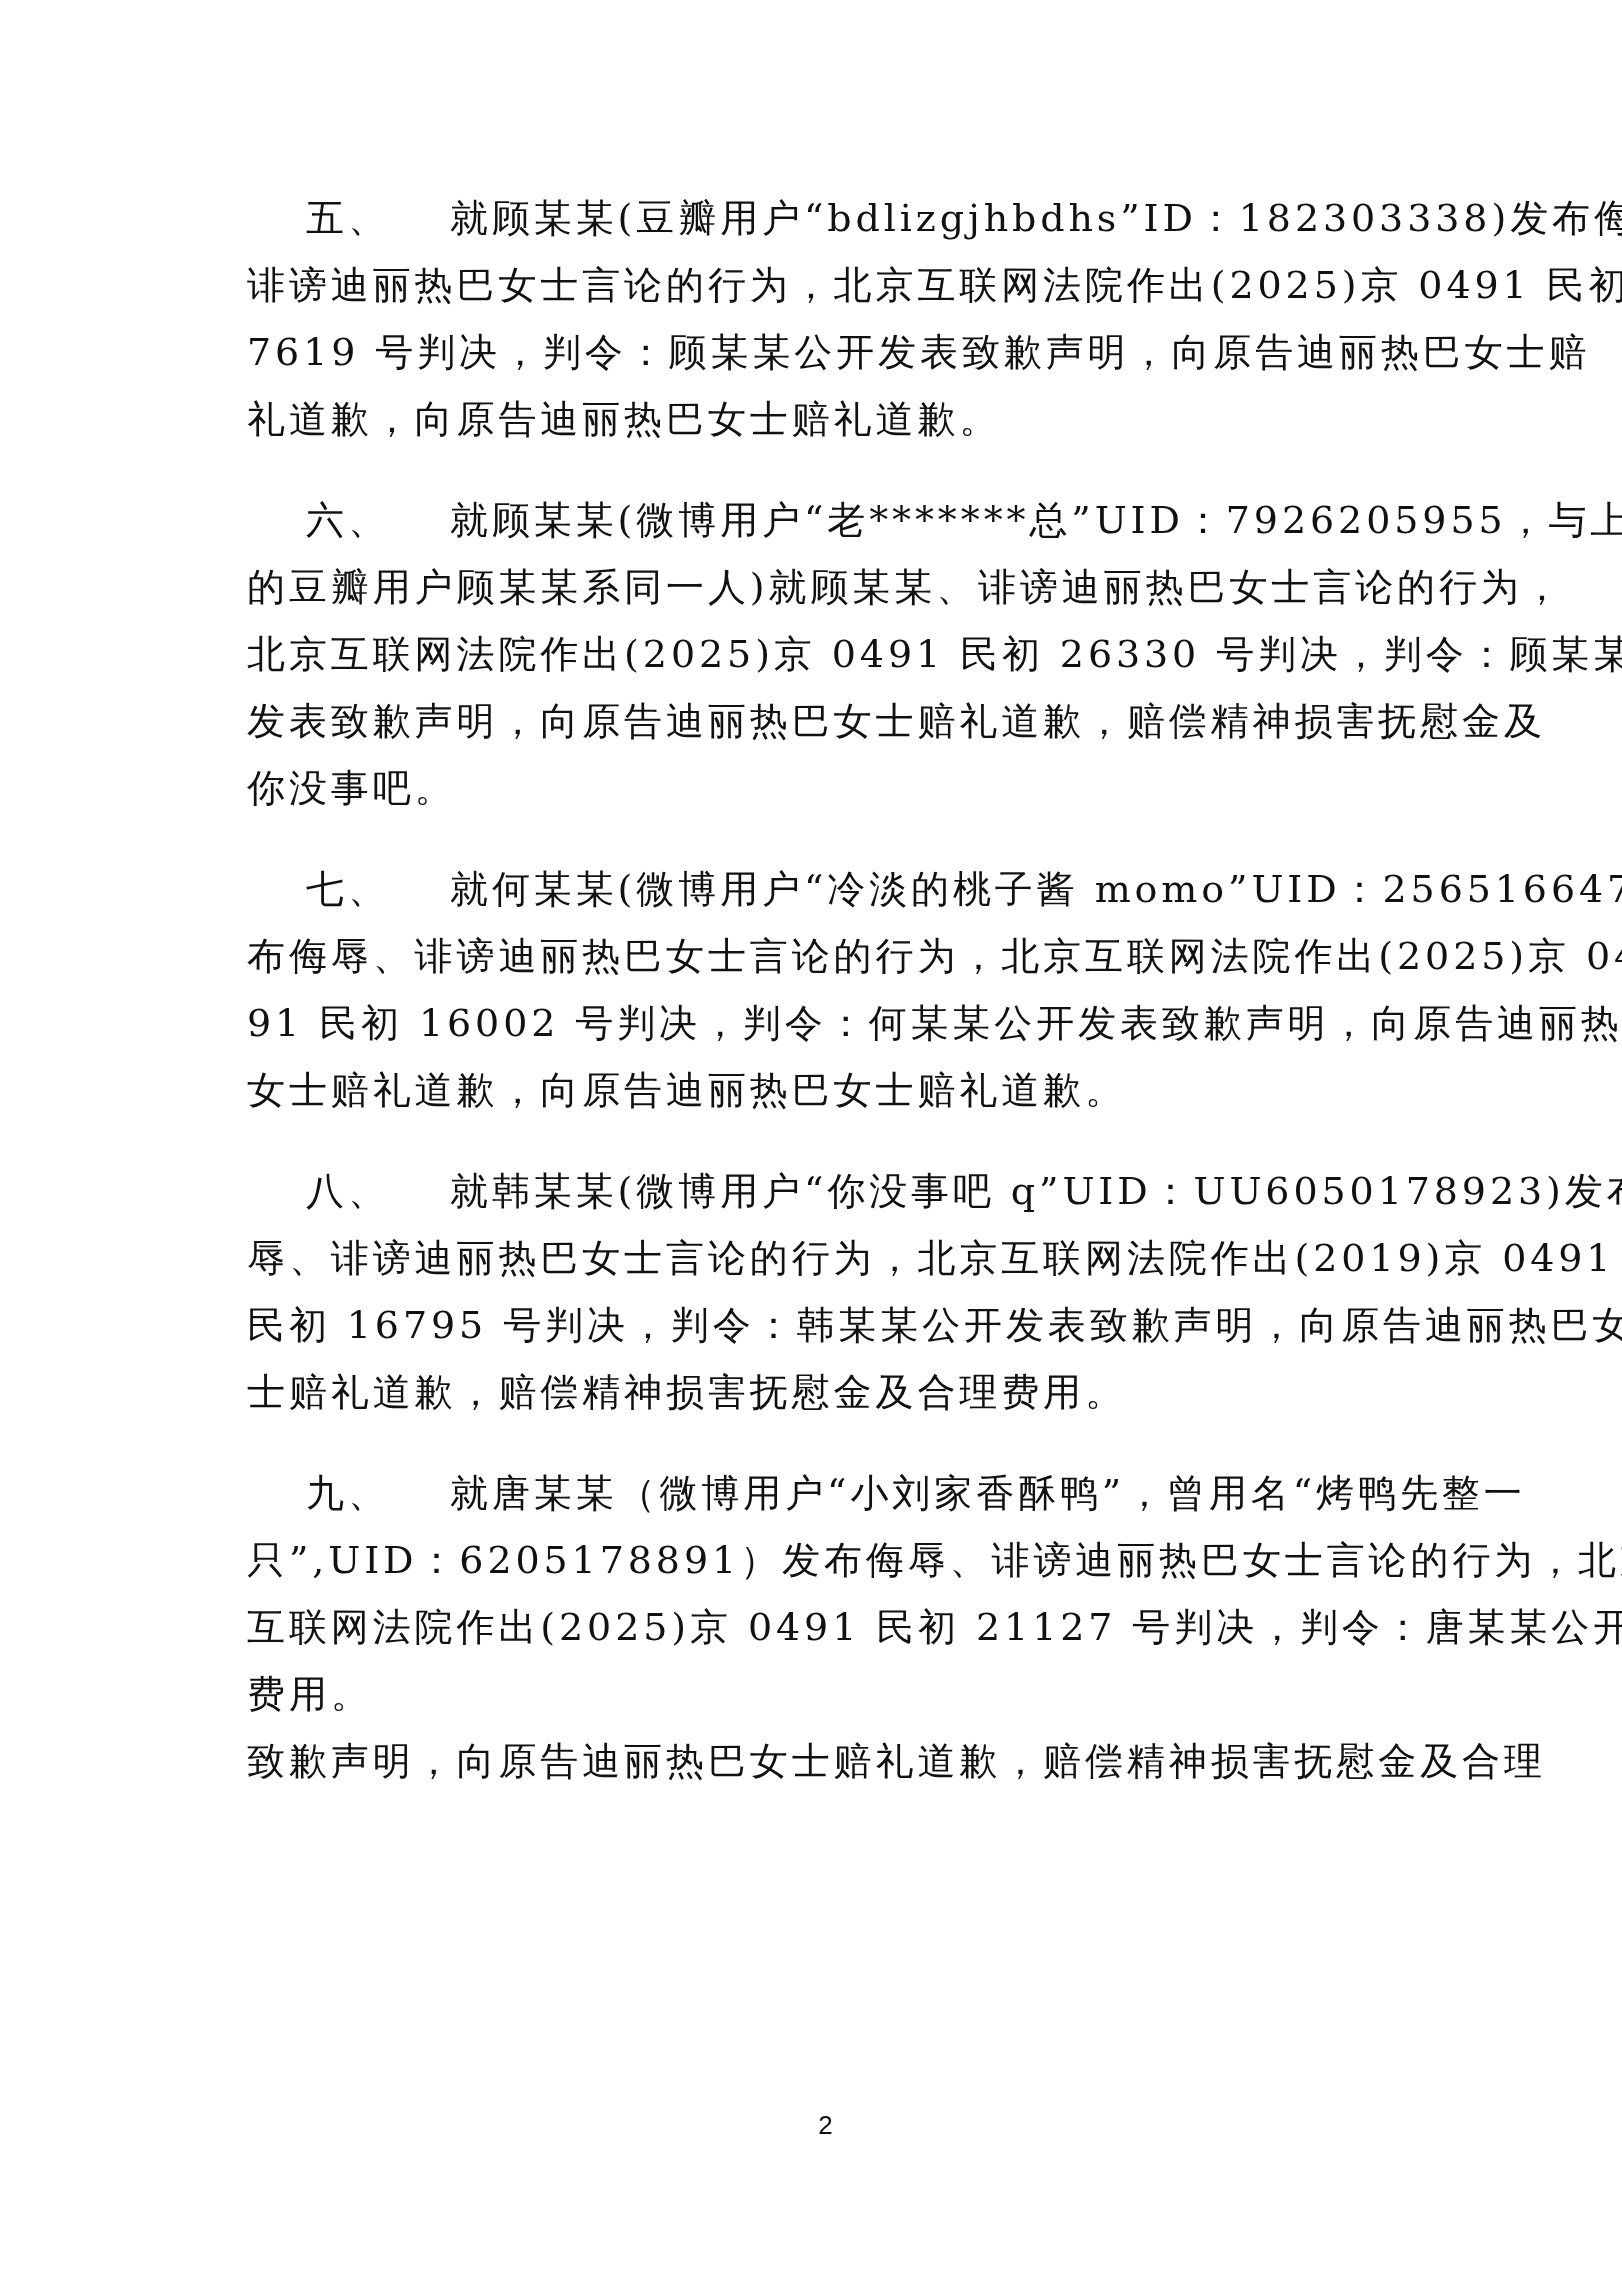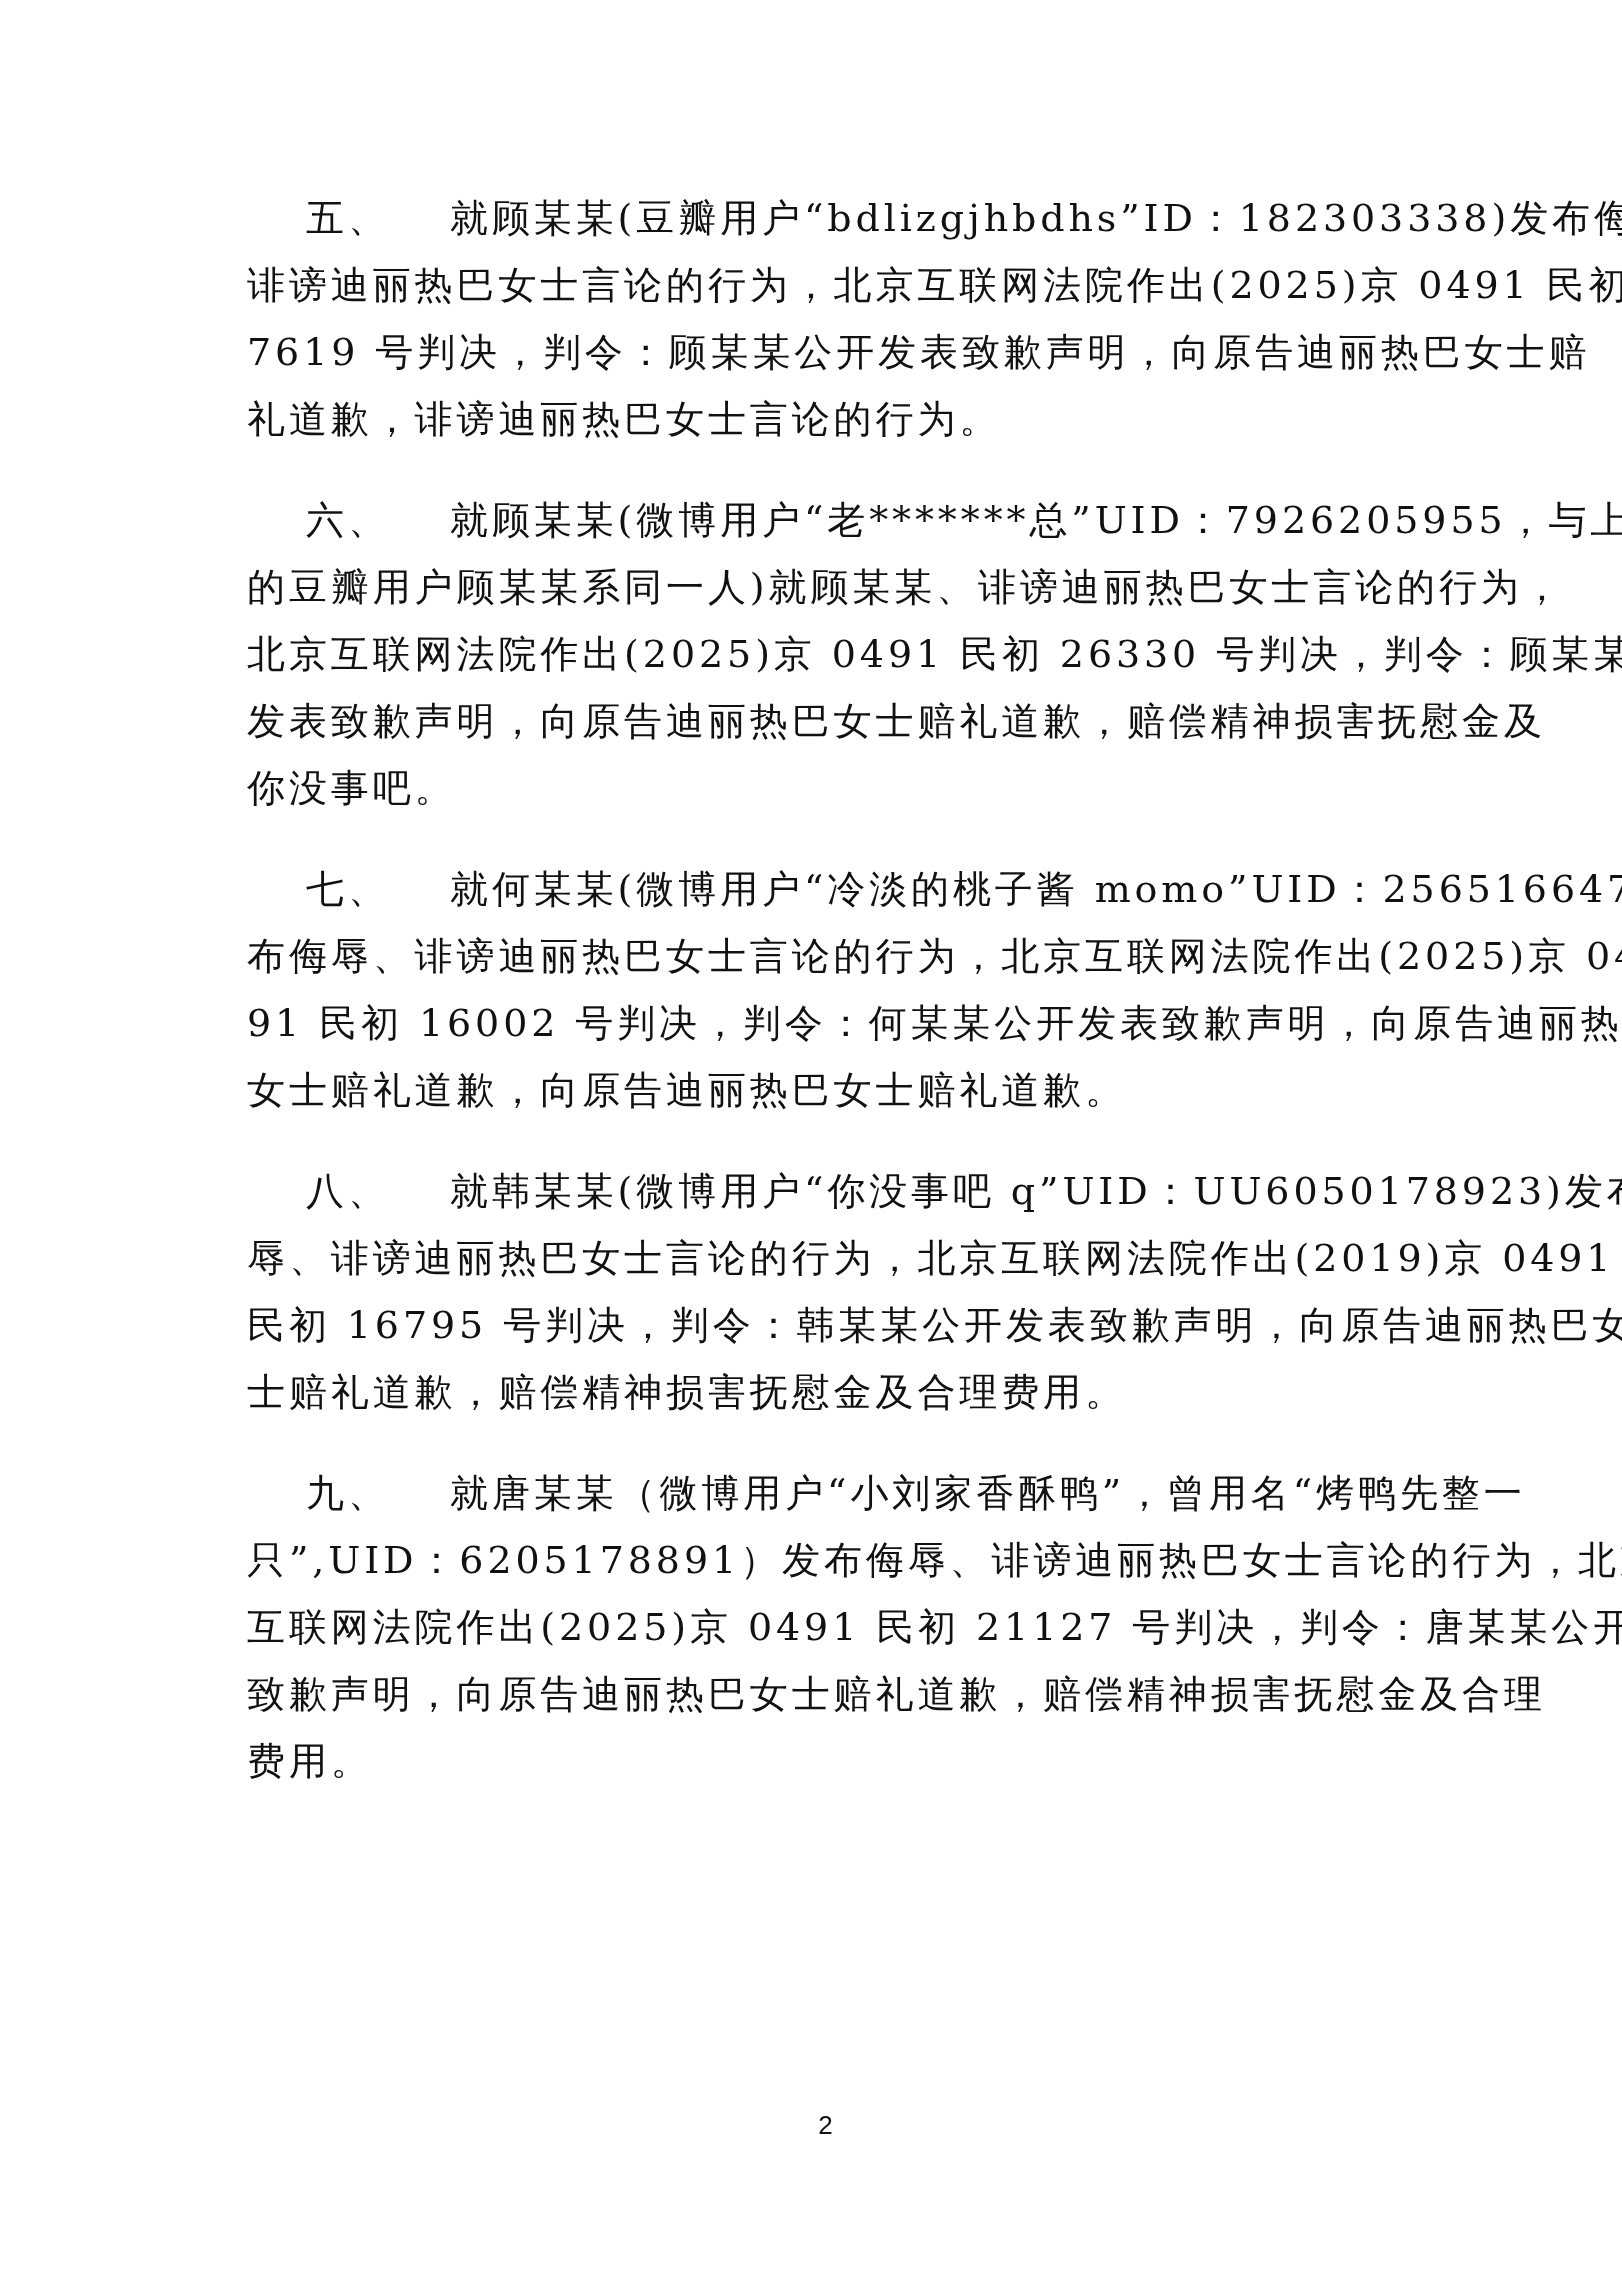--- a/index.html
+++ b/index.html
@@ -60,21 +60,21 @@
 </head>
 <body>
 
 <div class="page">
   <div class="body-text">
 
     <div class="para">
       <span class="line first"><span class="num">五、</span><span>就顾某某(豆瓣用户“bdlizgjhbdhs”ID：182303338)发布侮辱、</span></span>
       <span class="line">诽谤迪丽热巴女士言论的行为，北京互联网法院作出(2025)京 0491 民初 1</span>
       <span class="line">7619 号判决，判令：顾某某公开发表致歉声明，向原告迪丽热巴女士赔</span>
-      <span class="line">礼道歉，诽谤迪丽热巴女士言论的行为。</span>
+      <span class="line">礼道歉，向原告迪丽热巴女士赔礼道歉。</span>
     </div>
 
     <div class="para">
       <span class="line first"><span class="num">六、</span><span>就顾某某(微博用户“老*******总”UID：7926205955，与上文</span></span>
       <span class="line">的豆瓣用户顾某某系同一人)就顾某某、诽谤迪丽热巴女士言论的行为，</span>
       <span class="line">北京互联网法院作出(2025)京 0491 民初 26330 号判决，判令：顾某某公开</span>
       <span class="line">发表致歉声明，向原告迪丽热巴女士赔礼道歉，赔偿精神损害抚慰金及</span>
       <span class="line">你没事吧。</span>
     </div>
 
@@ -89,21 +89,21 @@
       <span class="line first"><span class="num">八、</span><span>就韩某某(微博用户“你没事吧 q”UID：UU6050178923)发布侮</span></span>
       <span class="line">辱、诽谤迪丽热巴女士言论的行为，北京互联网法院作出(2019)京 0491</span>
       <span class="line">民初 16795 号判决，判令：韩某某公开发表致歉声明，向原告迪丽热巴女</span>
       <span class="line">士赔礼道歉，赔偿精神损害抚慰金及合理费用。</span>
     </div>
 
     <div class="para">
       <span class="line first"><span class="num">九、</span><span>就唐某某（微博用户“小刘家香酥鸭”，曾用名“烤鸭先整一</span></span>
       <span class="line">只”,UID：6205178891）发布侮辱、诽谤迪丽热巴女士言论的行为，北京</span>
       <span class="line">互联网法院作出(2025)京 0491 民初 21127 号判决，判令：唐某某公开发表</span>
+      <span class="line">费用。</span>
       <span class="line">致歉声明，向原告迪丽热巴女士赔礼道歉，赔偿精神损害抚慰金及合理</span>
-      <span class="line">费用。</span>
     </div>
 
   </div>
 
   <div class="page-number">2</div>
 </div>
 
 
 </body></html>

